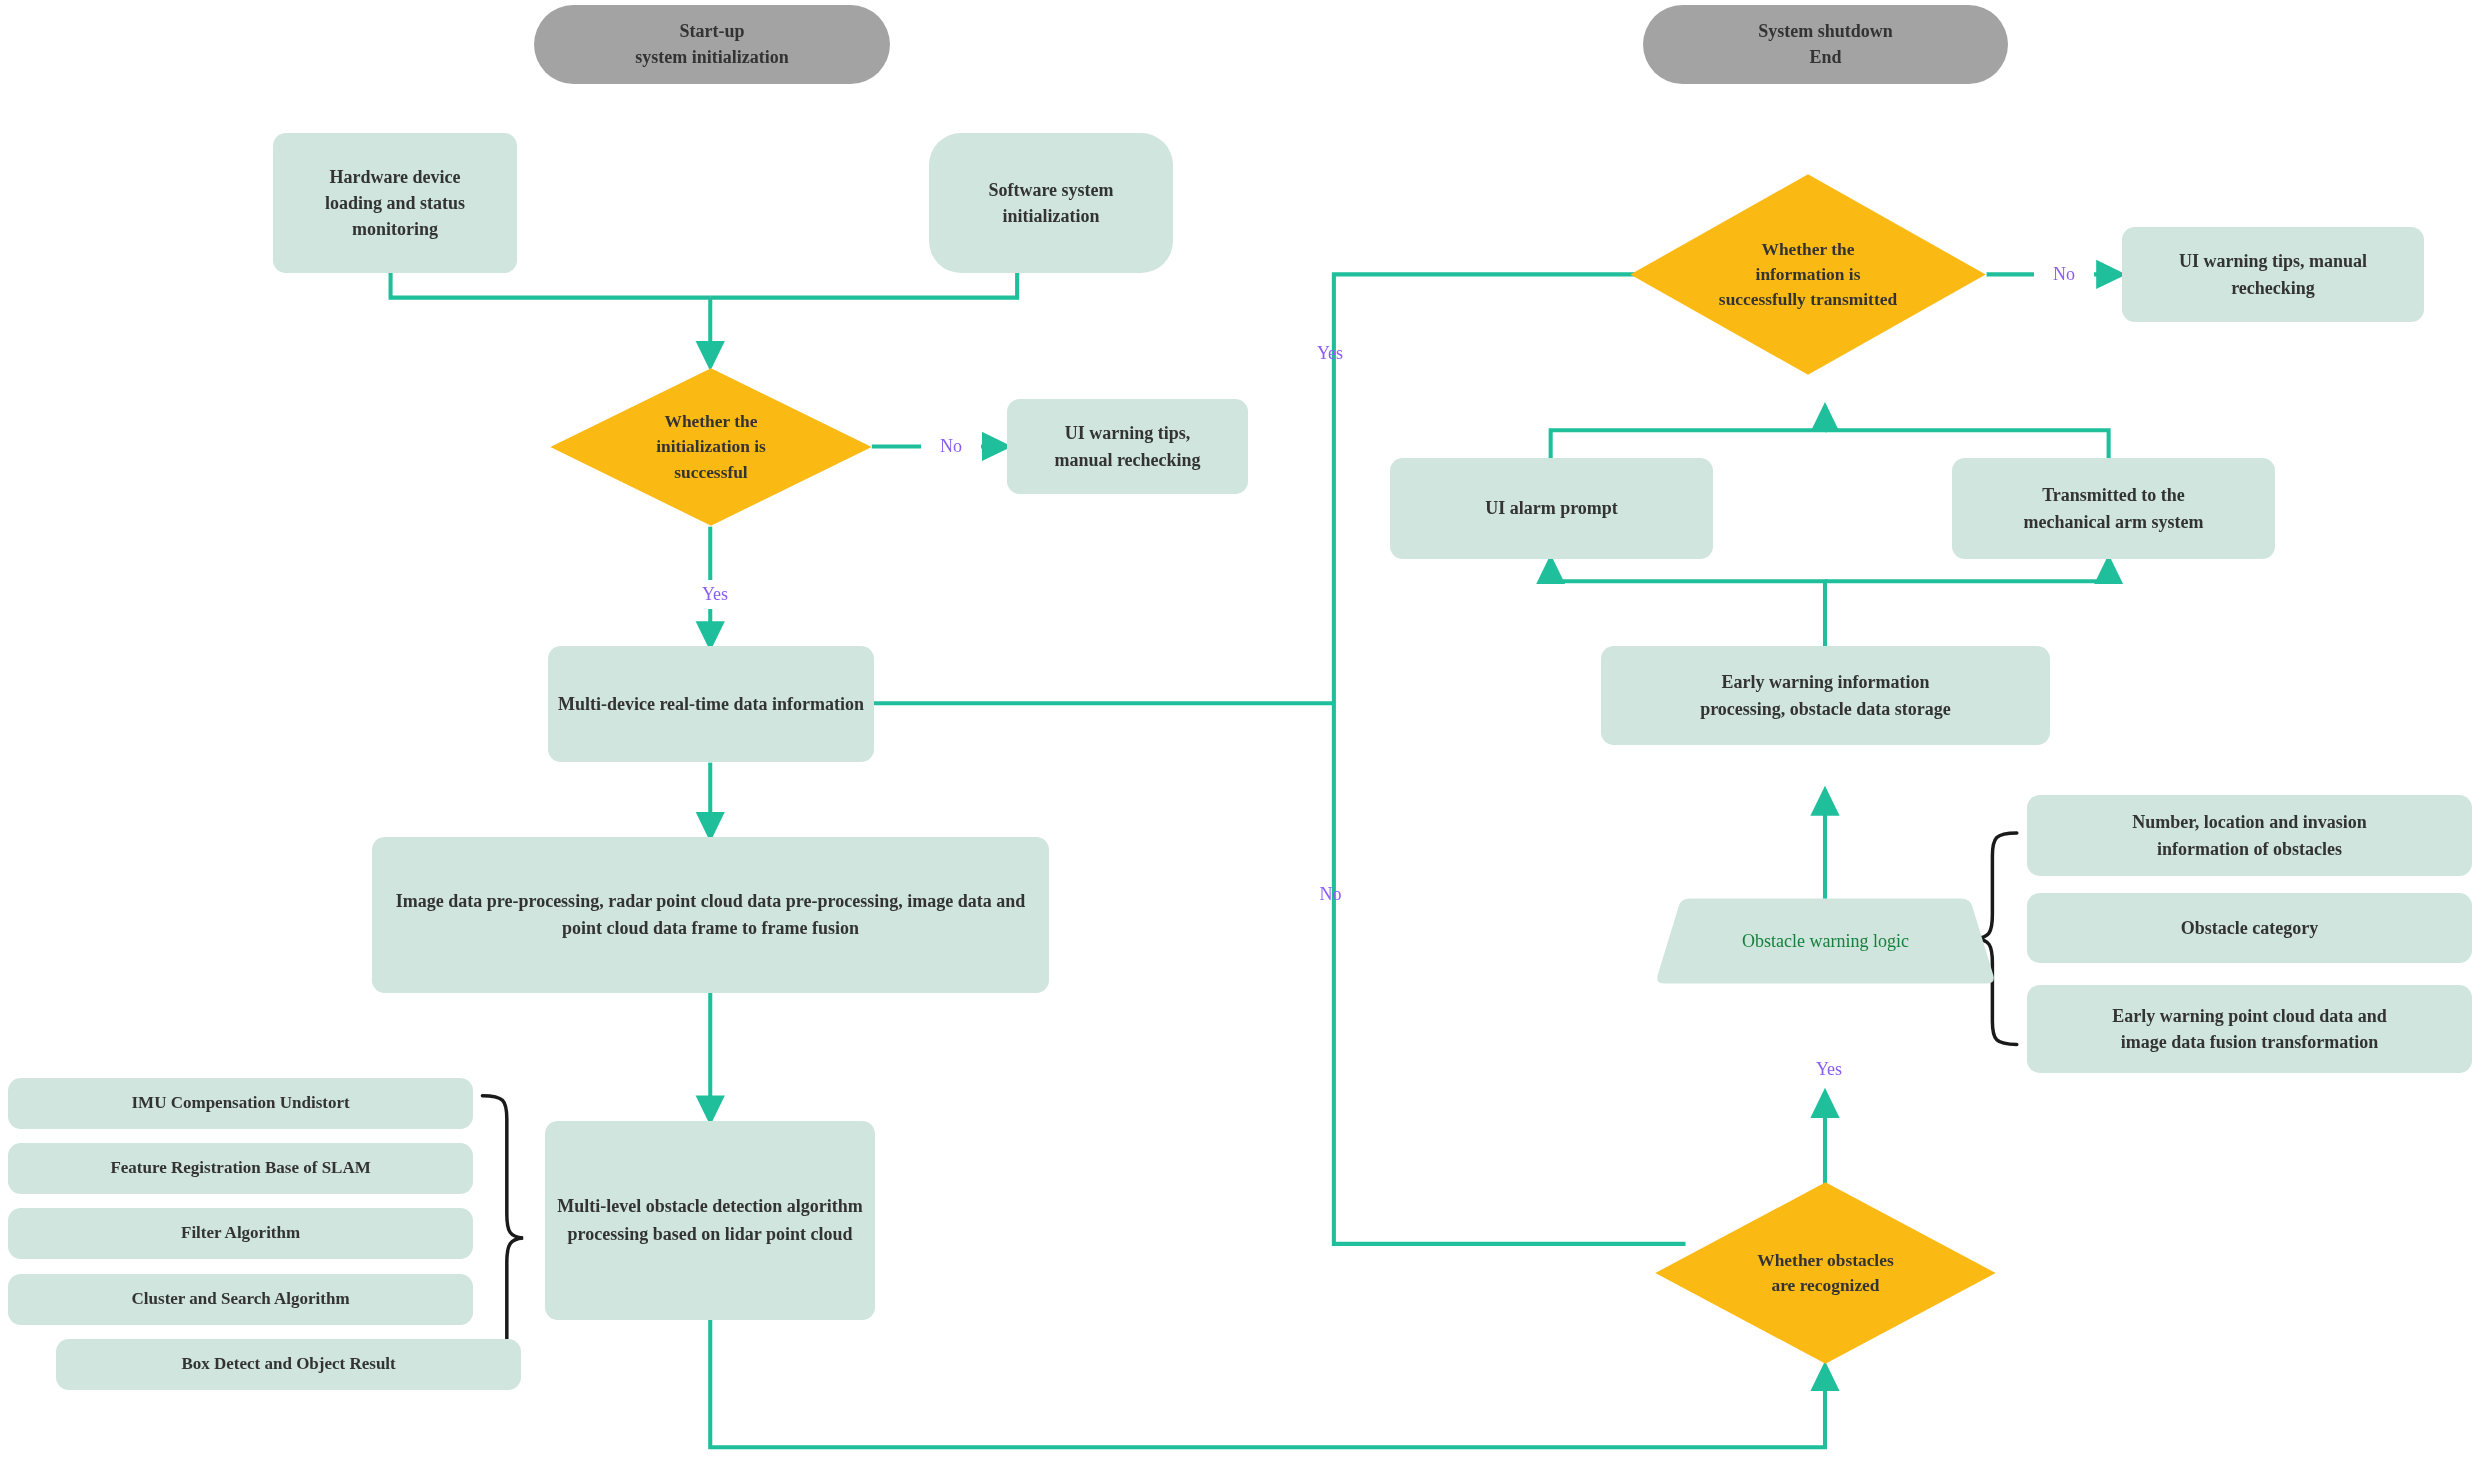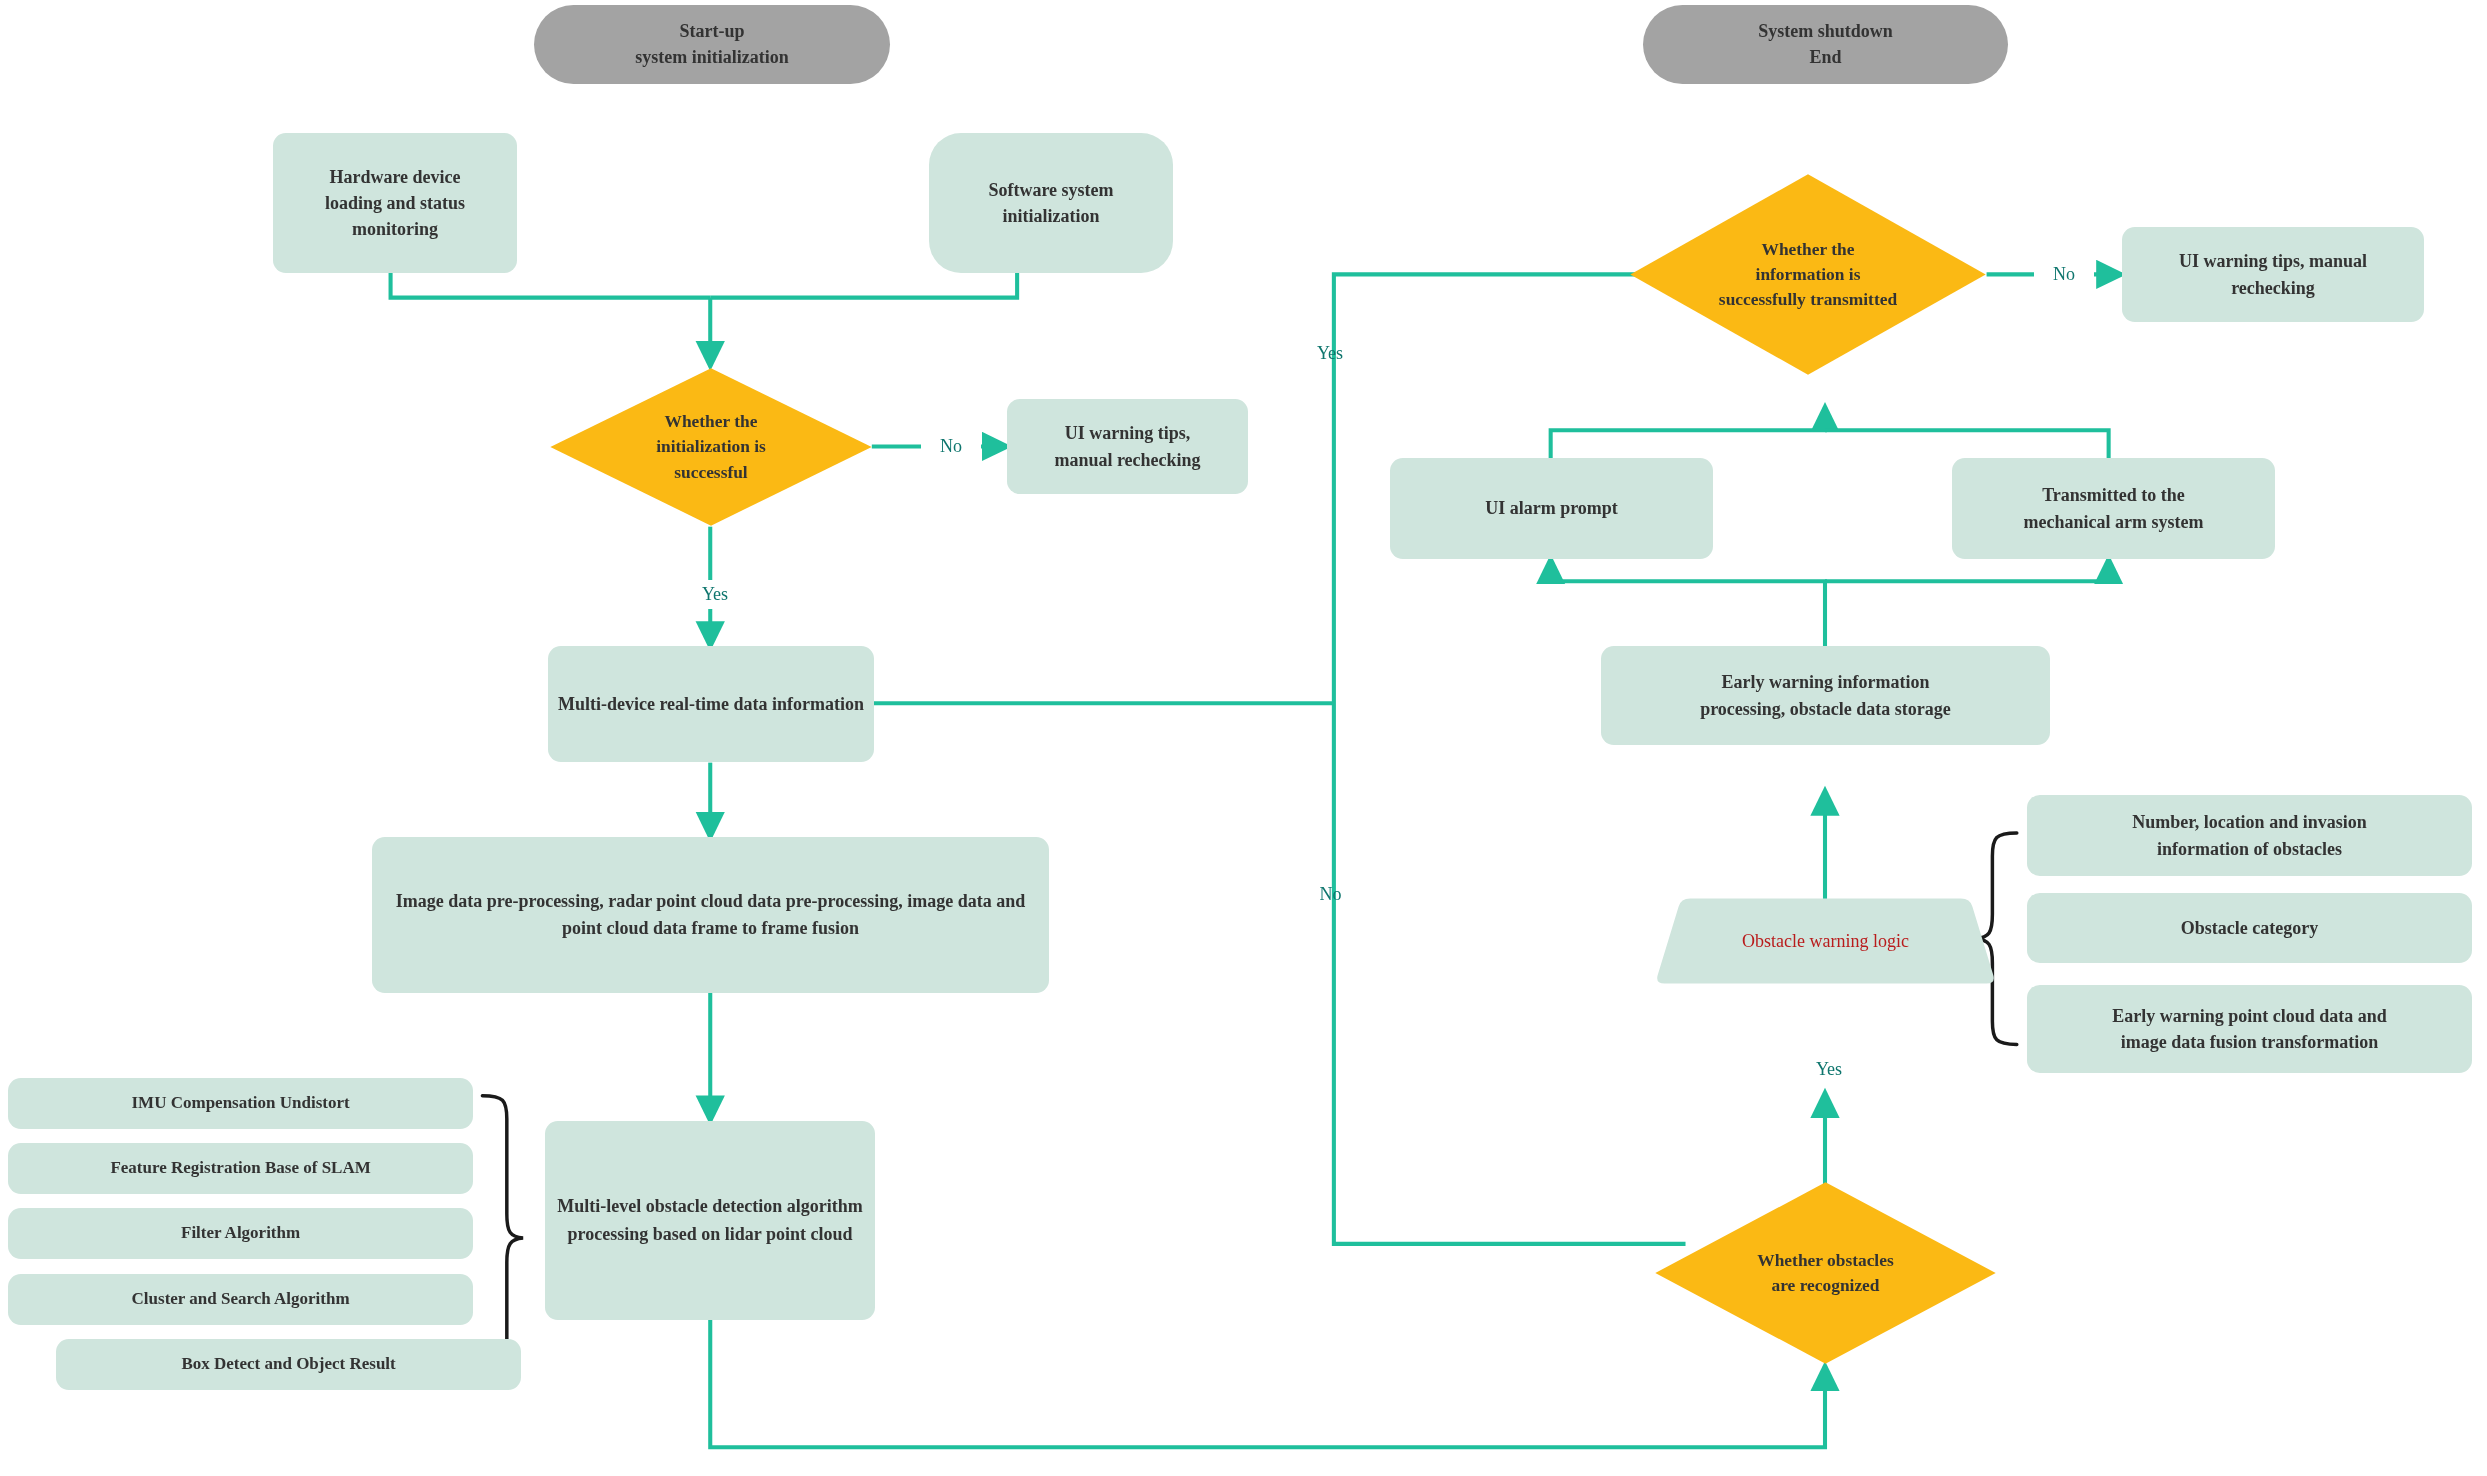--- a/index.html
+++ b/index.html
@@ -24,24 +24,24 @@
   .diamond{
     background:transparent;border-radius:0;
     padding:0;
   }
   .diamond .dlabel{
     position:relative;z-index:2;width:62%;
     text-align:center;font-weight:700;color:#333;
   }
   .dshape{position:absolute;left:0;top:0;width:100%;height:100%;z-index:1;}
   .trap{position:relative;padding:0;background:transparent;}
-  .trap .tlabel{position:relative;z-index:2;width:84%;text-align:center;font-weight:400;color:#b91c1c;}
+  .trap .tlabel{position:relative;z-index:2;width:84%;text-align:center;font-weight:400;color:#15803d;}
   .tshape{position:absolute;left:0;top:0;width:100%;height:100%;z-index:1;}
   .edgelabel{
-    position:absolute;color:#0f766e;font-weight:400;
+    position:absolute;color:#8b5cf6;font-weight:400;
     background:#fff;padding:0 3.5px;white-space:nowrap;
     display:flex;align-items:center;justify-content:center;
   }
   .fs-lg{font-size:18px;}
   .fs-md{font-size:17.4px;}
   .fs-sm{font-size:17px;}
   .lbl{font-size:18px;}
 </style>
 </head>
 <body>

